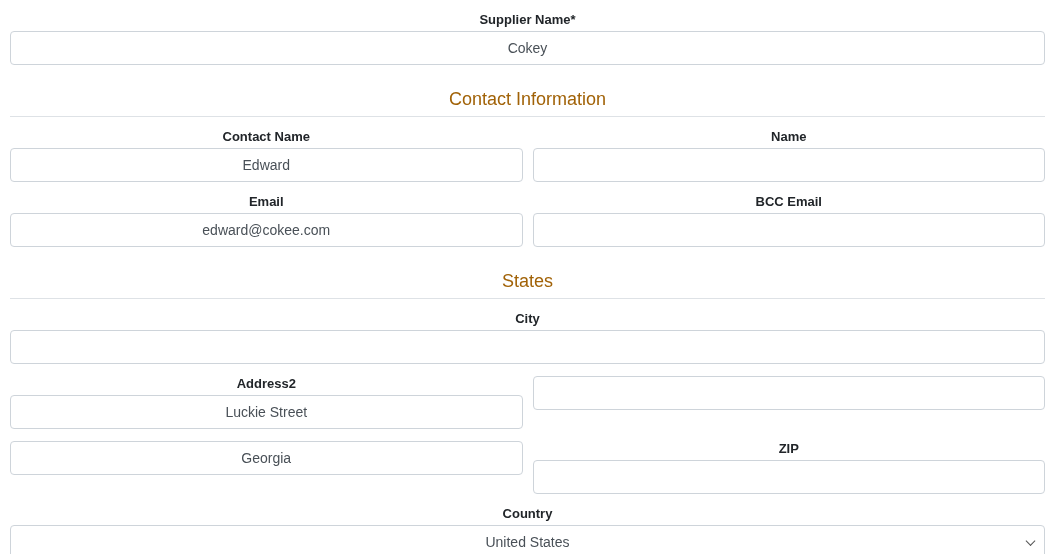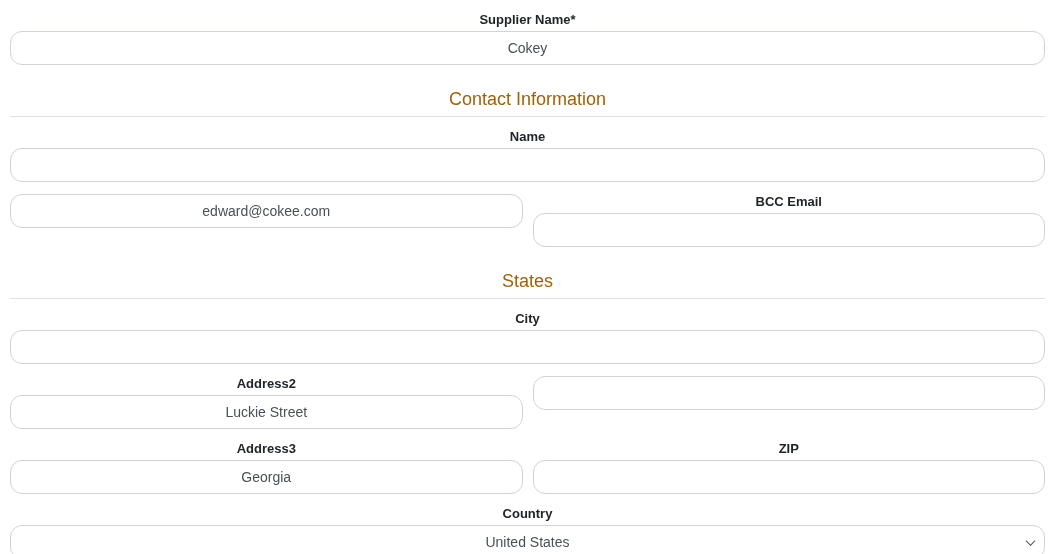--- a/index.html
+++ b/index.html
@@ -37,21 +37,21 @@
     width: calc(50% - 5px);
   }
   input.form-control, select.form-control {
     width: 100%;
     padding: 5px 10px;
     font-size: 14px;
     line-height: 1.5;
     color: #495057;
     background-color: #fff;
     border: 1px solid #ced4da;
-    border-radius: 12px;
+    border-radius: 4px;
     height: 34px;
   }
   select.form-control {
     appearance: none;
     -webkit-appearance: none;
     background-image: none;
     position: relative;
   }
   .select-wrap {
     position: relative;
@@ -76,27 +76,32 @@
   <div class="form-col form-col-half">
     <label class="field-label">Supplier Name*</label>
     <input class="form-control" type="text" value="Cokey" style="">
   </div>
 </div>
 
 <div class="section-title">Contact Information</div>
 
 <div class="form-row">
   <div class="form-col">
+    <label class="field-label">Contact Name</label>
+    <input class="form-control" type="text" value="Edward" style="">
+  </div>
+  <div class="form-col">
     <label class="field-label">Name</label>
     <input class="form-control" type="text" value="" style="">
   </div>
 </div>
 
 <div class="form-row">
   <div class="form-col">
+    <label class="field-label">Email</label>
     <input class="form-control" type="text" value="edward@cokee.com" style="">
   </div>
   <div class="form-col">
     <label class="field-label">BCC Email</label>
     <input class="form-control" type="text" value="" style="">
   </div>
 </div>
 
 <div class="section-title">States</div>
 
@@ -112,21 +117,20 @@
     <label class="field-label">Address2</label>
     <input class="form-control" type="text" value="Luckie Street" style="">
   </div>
   <div class="form-col">
     <input class="form-control" type="text" value="" style="">
   </div>
 </div>
 
 <div class="form-row">
   <div class="form-col">
-    <label class="field-label">Address3</label>
     <input class="form-control" type="text" value="Georgia" style="">
   </div>
   <div class="form-col">
     <label class="field-label">ZIP</label>
     <input class="form-control" type="text" value="" style="">
   </div>
 </div>
 
 <div class="form-row">
   <div class="form-col form-col-half">

